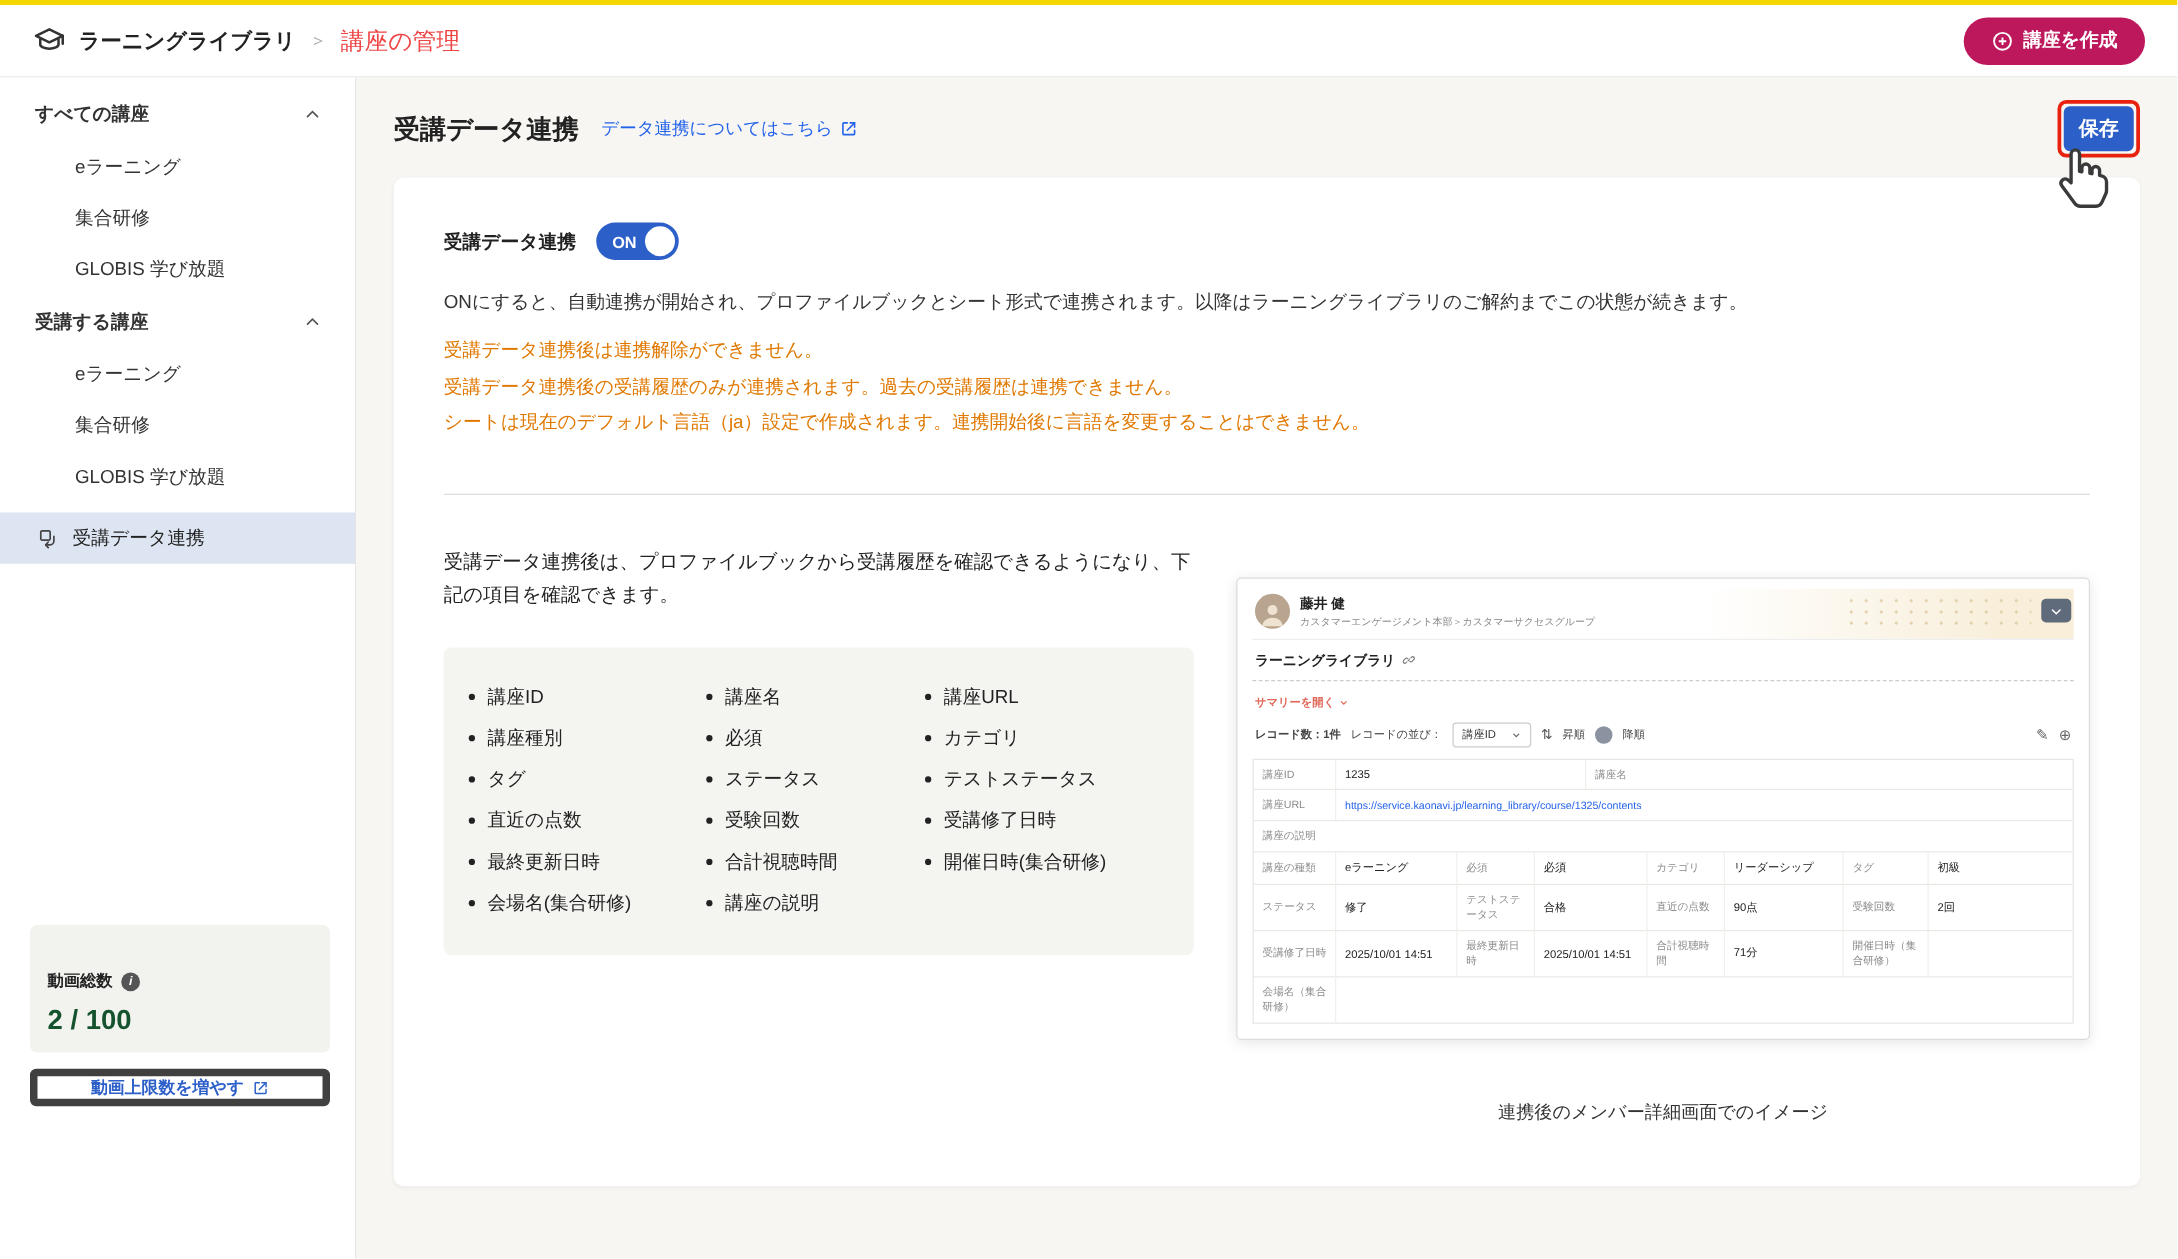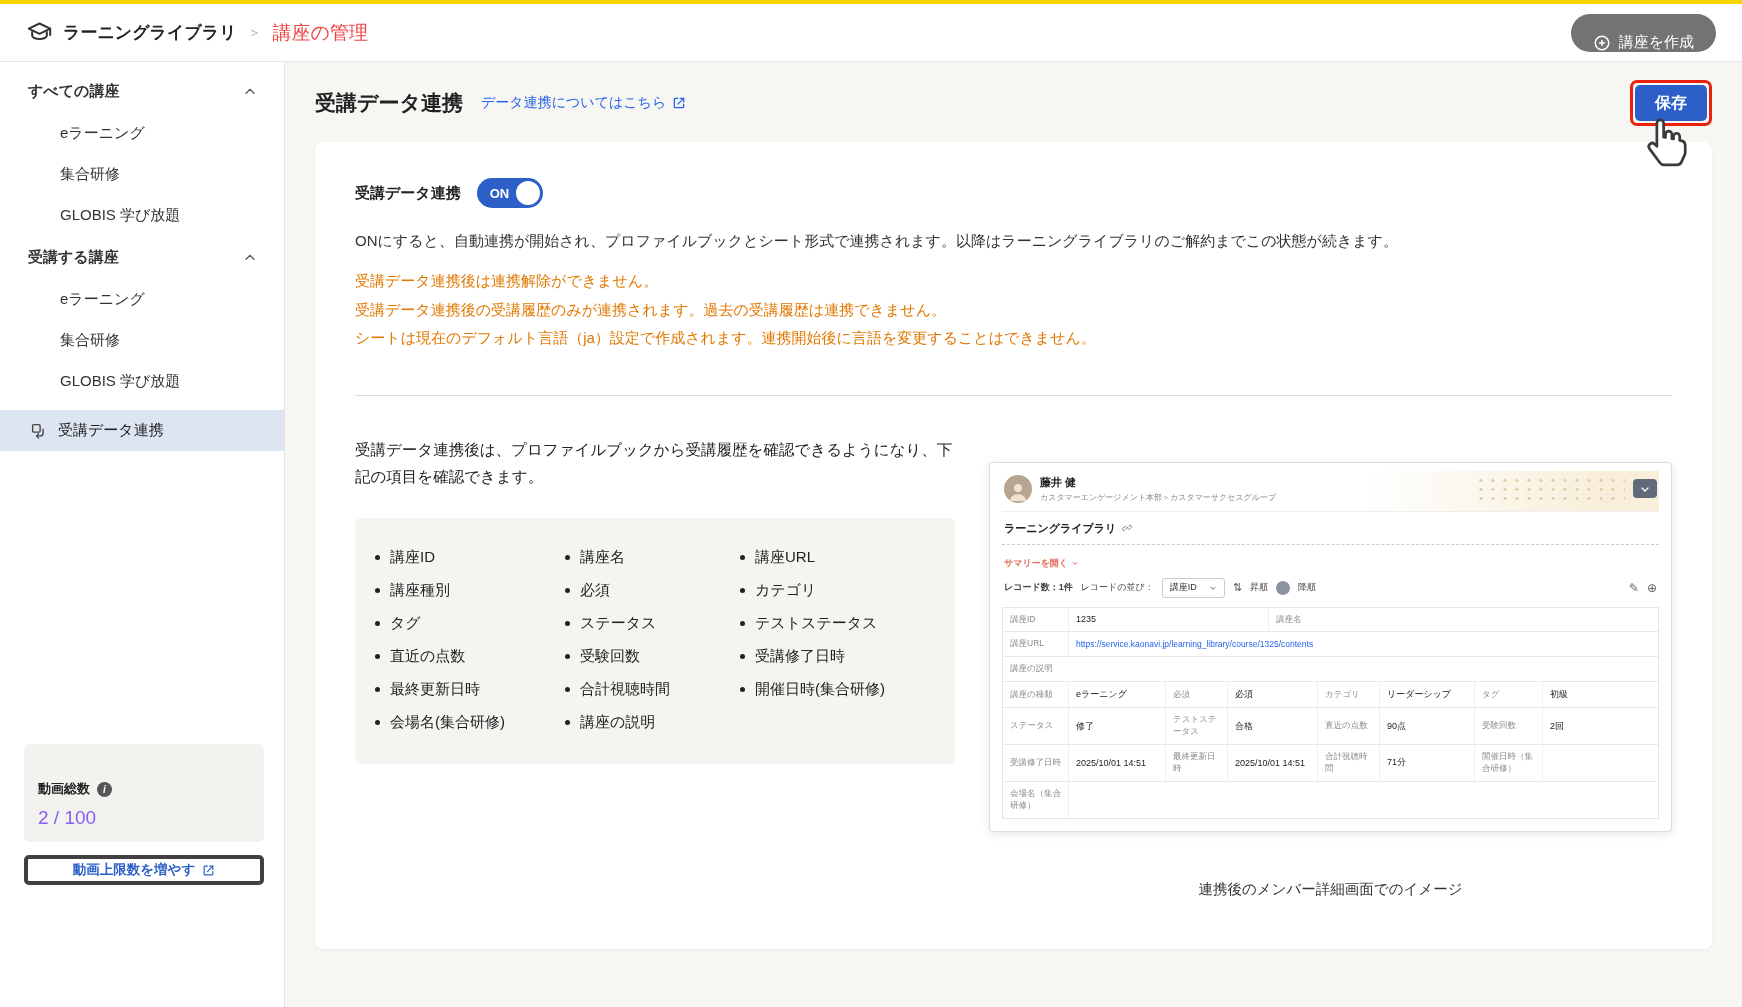--- a/index.html
+++ b/index.html
@@ -7,48 +7,48 @@
   body{font-family:"Liberation Sans","DejaVu Sans",sans-serif;background:#fff;color:#333;}
   .app{position:relative;width:1742px;height:1007px;overflow:hidden;display:flex;flex-direction:column;}
   .top-line{height:4px;background:#f5d600;flex:0 0 auto;}
 
   
   .header{height:58px;background:#fff;border-bottom:1px solid #e8e8e8;display:flex;align-items:center;padding:0 26px;flex:0 0 auto;}
   .logo{width:27px;height:27px;margin-right:10px;display:inline-flex;}
   .app-title{font-size:17px;font-weight:bold;color:#222;}
   .crumb-sep{color:#aaa;margin:0 11px;font-size:14px;}
   .crumb{font-size:19px;color:#ef4444;}
-  .create-btn{margin-left:auto;display:flex;align-items:flex-end;gap:8px;background:#737373;color:#fff;border:none;border-radius:20px;height:38px;padding:0 22px;font-size:15px;font-weight:normal;cursor:pointer;font-family:inherit;}
+  .create-btn{margin-left:auto;display:flex;align-items:center;gap:8px;background:#be185d;color:#fff;border:none;border-radius:20px;height:38px;padding:0 22px;font-size:15px;font-weight:bold;cursor:pointer;font-family:inherit;}
   .create-btn svg{width:18px;height:18px;}
 
   .body-row{flex:1;display:flex;min-height:0;}
 
   
   .sidebar{width:285px;background:#fff;border-right:1px solid #e4e4e4;position:relative;flex:0 0 auto;padding-top:8px;}
   .side-header{display:flex;align-items:center;justify-content:space-between;padding:12px 26px 12px 28px;font-size:15px;font-weight:bold;color:#333;cursor:pointer;}
   .side-header svg{width:16px;height:16px;}
   .side-item{padding:11px 24px 11px 60px;font-size:15px;color:#333;cursor:pointer;}
   .side-link{display:flex;align-items:center;gap:10px;padding:11px 24px 11px 30px;font-size:15px;color:#222;background:#dce5f1;cursor:pointer;margin-top:8px;}
   .side-link svg{width:18px;height:18px;flex:0 0 auto;}
   .sidebar-bottom{position:absolute;left:24px;right:20px;bottom:122px;}
   .video-box{background:#f2f2ef;border-radius:6px;padding:13px 14px;}
   .video-label-row{display:flex;align-items:center;gap:7px;font-size:13px;font-weight:bold;color:#222;margin-top:23px;}
   .info-icon{width:15px;height:15px;border-radius:50%;background:#555;color:#fff;font-size:10px;font-style:italic;display:inline-flex;align-items:center;justify-content:center;font-weight:bold;cursor:pointer;}
-  .video-count{font-size:19px;font-weight:normal;margin-top:9px;color:#8b5cf6;}
-  .limit-btn{margin-top:13px;width:100%;height:30px;background:#fff;border:4px solid #404040;border-radius:5px;color:#2d5fc8;font-size:13.5px;font-weight:bold;display:flex;align-items:center;justify-content:center;gap:7px;cursor:pointer;font-family:inherit;}
+  .video-count{font-size:22px;font-weight:bold;margin-top:9px;color:#14532d;}
+  .limit-btn{margin-top:13px;width:100%;height:30px;background:#fff;border:6px solid #404040;border-radius:5px;color:#2d5fc8;font-size:13.5px;font-weight:bold;display:flex;align-items:center;justify-content:center;gap:7px;cursor:pointer;font-family:inherit;}
   .limit-btn svg{width:13px;height:13px;}
 
   
   .main{flex:1;background:#f7f6f3;position:relative;padding:0 30px;min-width:0;overflow:hidden;}
   .main-header{display:flex;align-items:center;padding-top:18px;gap:18px;}
   .page-title{font-size:21px;font-weight:bold;color:#222;}
   .help-link{display:inline-flex;align-items:center;gap:6px;color:#2563eb;font-size:14px;text-decoration:none;cursor:pointer;}
   .help-link svg{width:14px;height:14px;}
   .save-wrap{margin-left:auto;border:3px solid #e8220e;border-radius:7px;padding:2px;}
-  .save-btn{background:#2d5fc8;color:#fff;border:none;border-radius:5px;width:72px;height:36px;font-size:16px;font-weight:bold;cursor:pointer;font-family:inherit;}
+  .save-btn{background:#2d5fc8;color:#fff;border:none;border-radius:5px;width:56px;height:36px;font-size:16px;font-weight:bold;cursor:pointer;font-family:inherit;}
   .hand-cursor{position:absolute;top:52px;right:48px;width:54px;height:54px;z-index:6;pointer-events:none;}
 
   .card{background:#fff;border-radius:8px;margin-top:16px;padding:36px 40px 50px;box-shadow:0 1px 3px rgba(0,0,0,.05);}
   .toggle-row{display:flex;align-items:center;gap:16px;}
   .toggle-label{font-size:15px;font-weight:bold;color:#222;}
   .toggle{width:66px;height:30px;border-radius:15px;background:#2d5fc8;position:relative;cursor:pointer;display:flex;align-items:center;}
   .toggle-text{color:#fff;font-size:13px;font-weight:bold;margin-left:13px;}
   .knob{position:absolute;right:3px;top:3px;width:24px;height:24px;border-radius:50%;background:#fff;}
   .desc{margin-top:24px;font-size:15px;color:#333;}
   .warnings{margin-top:16px;}

